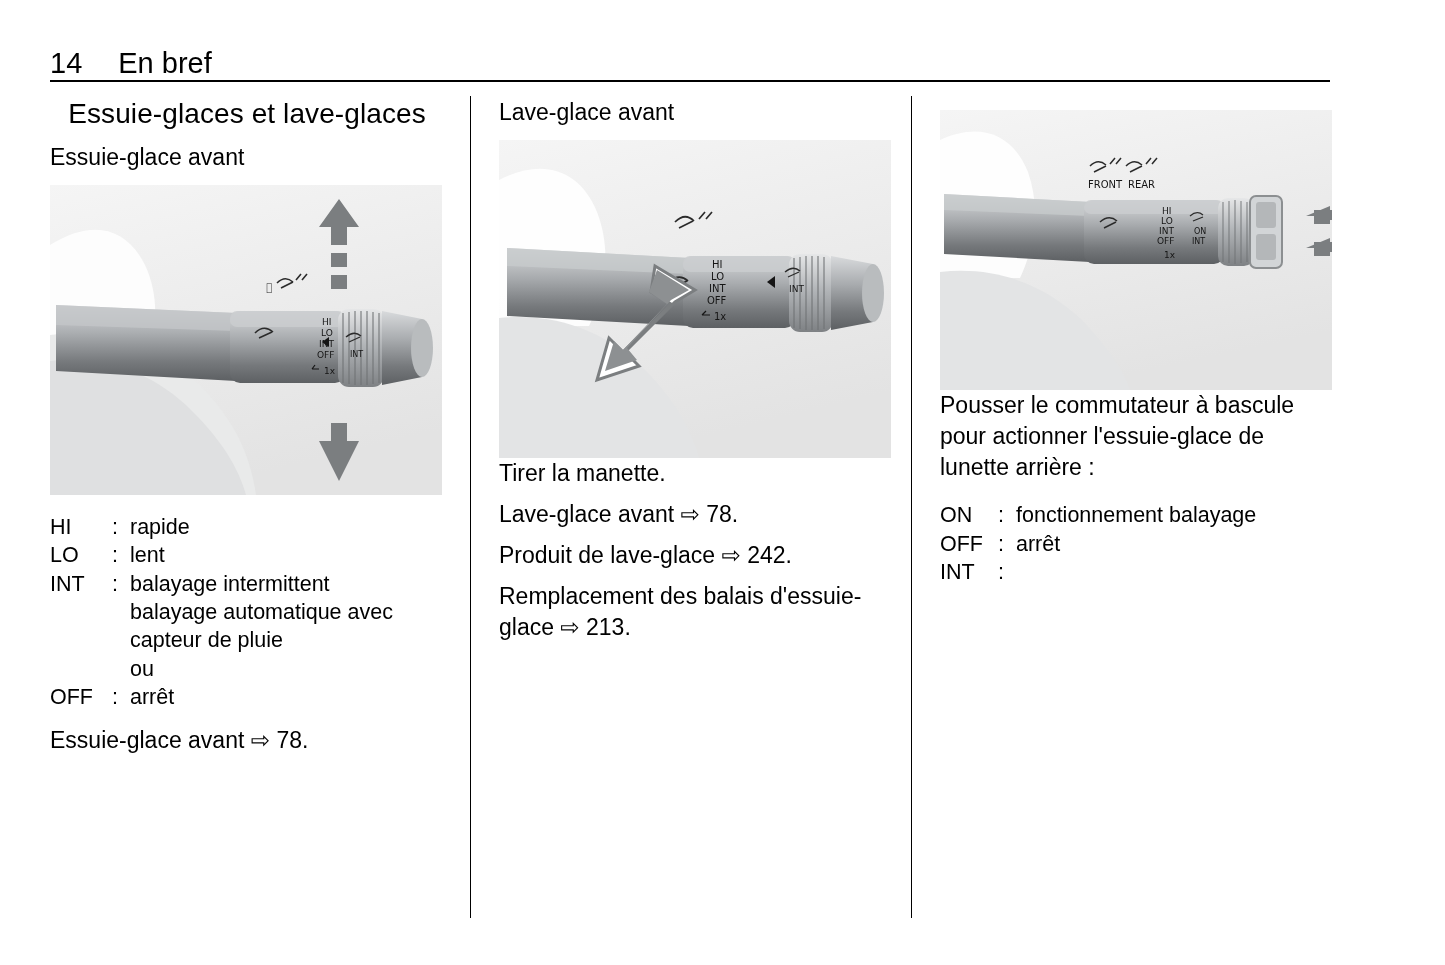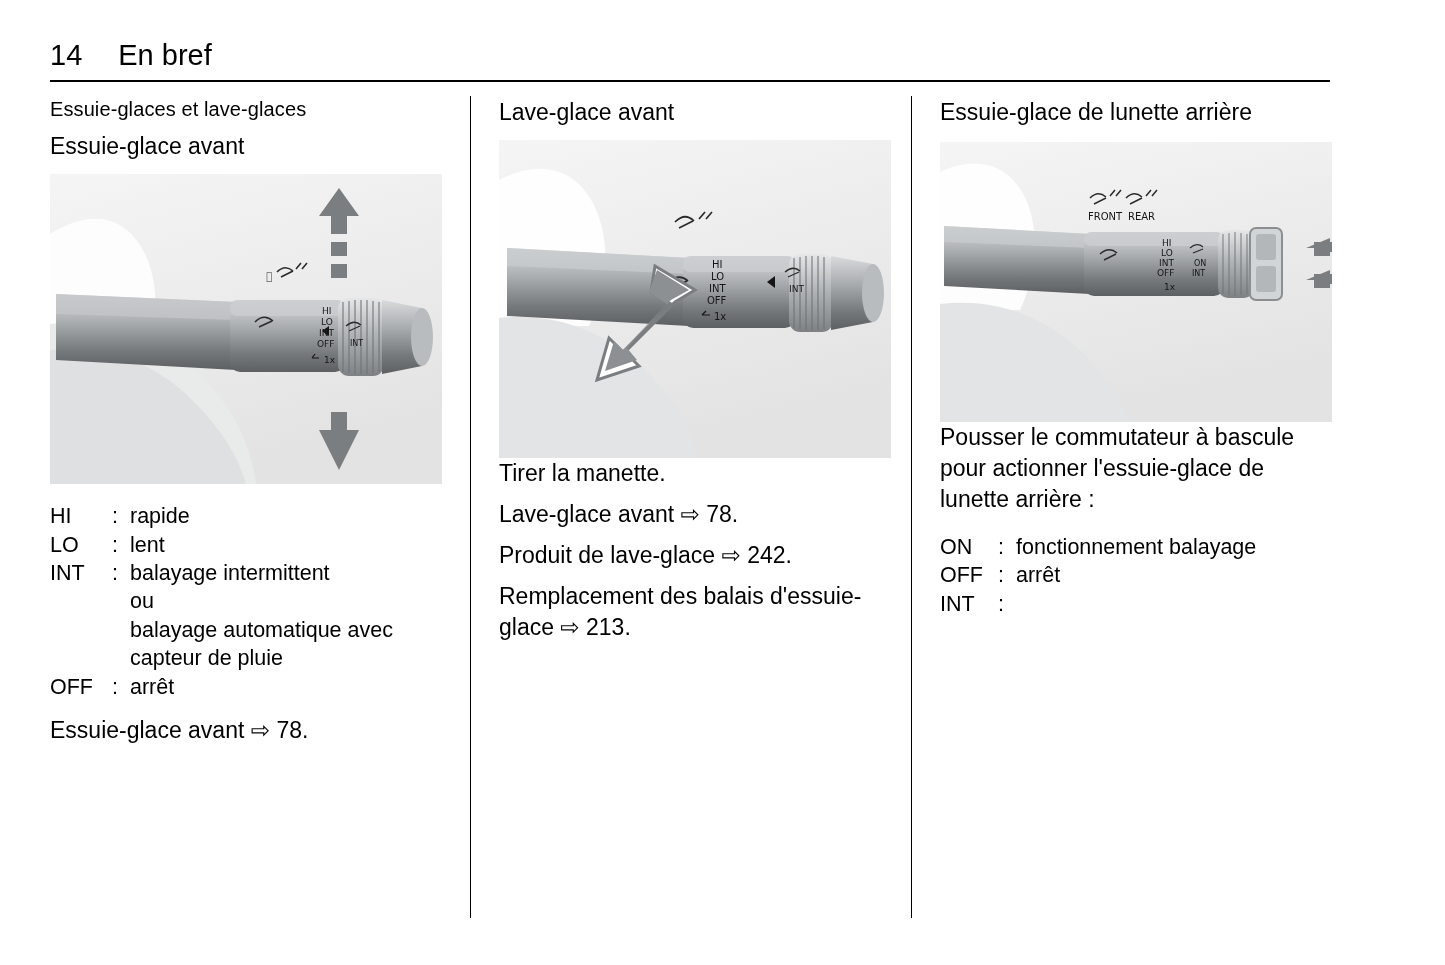--- a/index.html
+++ b/index.html
@@ -25,21 +25,21 @@
 
   
   .page-header {
     position: absolute;
     left: 50px;
     top: 30px;
     width: 1280px;
     height: 50px;
     border-bottom: 2px solid #000;
     display: flex;
-    align-items: center;
+    align-items: flex-end;
   }
   .page-number {
     font-size: 29px;
     letter-spacing: 0px;
     margin-right: 36px;
   }
   .header-title {
     font-size: 29px;
   }
 
@@ -62,25 +62,26 @@
     background: #000;
     margin: 0 0px;
     height: 822px;
     flex: 0 0 1px;
   }
   .col-2 { width: 440px; padding-left: 28px; padding-right: 28px; }
   .col-3 { width: 420px; padding-left: 28px; }
 
   
   h1.sec-title {
-    font-size: 20px;
+    font-size: 28px;
     font-weight: normal;
     margin: 0 0 6px 0;
     line-height: 1.32;
     letter-spacing: 0.1px;
+    text-align: center;
   }
   h2.sub-title {
     font-size: 23px;
     font-weight: normal;
     margin: 10px 0 12px 0;
     line-height: 1.3;
   }
   h2.sub-title.top {
     margin-top: 2px;
   }
@@ -246,26 +247,26 @@
           <span class="defdesc">lent</span>
         </div>
         <div class="defrow">
           <span class="defterm">INT</span>
           <span class="defcolon">:</span>
           <span class="defdesc">balayage intermittent</span>
         </div>
         <div class="defrow cont">
           <span class="defterm">X</span>
           <span class="defcolon">:</span>
-          <span class="defdesc">ou</span>
+          <span class="defdesc">balayage automatique avec capteur de pluie</span>
         </div>
         <div class="defrow cont">
           <span class="defterm">X</span>
           <span class="defcolon">:</span>
-          <span class="defdesc">balayage automatique avec capteur de pluie</span>
+          <span class="defdesc">ou</span>
         </div>
         <div class="defrow">
           <span class="defterm">OFF</span>
           <span class="defcolon">:</span>
           <span class="defdesc">arrêt</span>
         </div>
       </div>
 
       <p class="body">Essuie-glace avant ⇨ 78.</p>
 
@@ -357,21 +358,20 @@
       <p class="body tight">Lave-glace avant ⇨ 78.</p>
       <p class="body tight">Produit de lave-glace ⇨ 242.</p>
       <p class="body tight">Remplacement des balais d'essuie-glace ⇨ 213.</p>
 
     </div>
 
     <div class="col-sep"></div>
 
     <div class="col col-3">
 
-      <h2 class="sub-title top">Essuie-glace de lunette arrière</h2>
 
       <div class="figure fig-3">
         <svg class="fig-bg" viewBox="0 0 392 280" xmlns="http://www.w3.org/2000/svg">
           <defs>
             <linearGradient id="r1" x1="0" y1="0" x2="0" y2="1">
               <stop offset="0" stop-color="#d8dadc"></stop>
               <stop offset="0.38" stop-color="#a9acaf"></stop>
               <stop offset="0.75" stop-color="#76797c"></stop>
               <stop offset="1" stop-color="#5d6063"></stop>
             </linearGradient>

